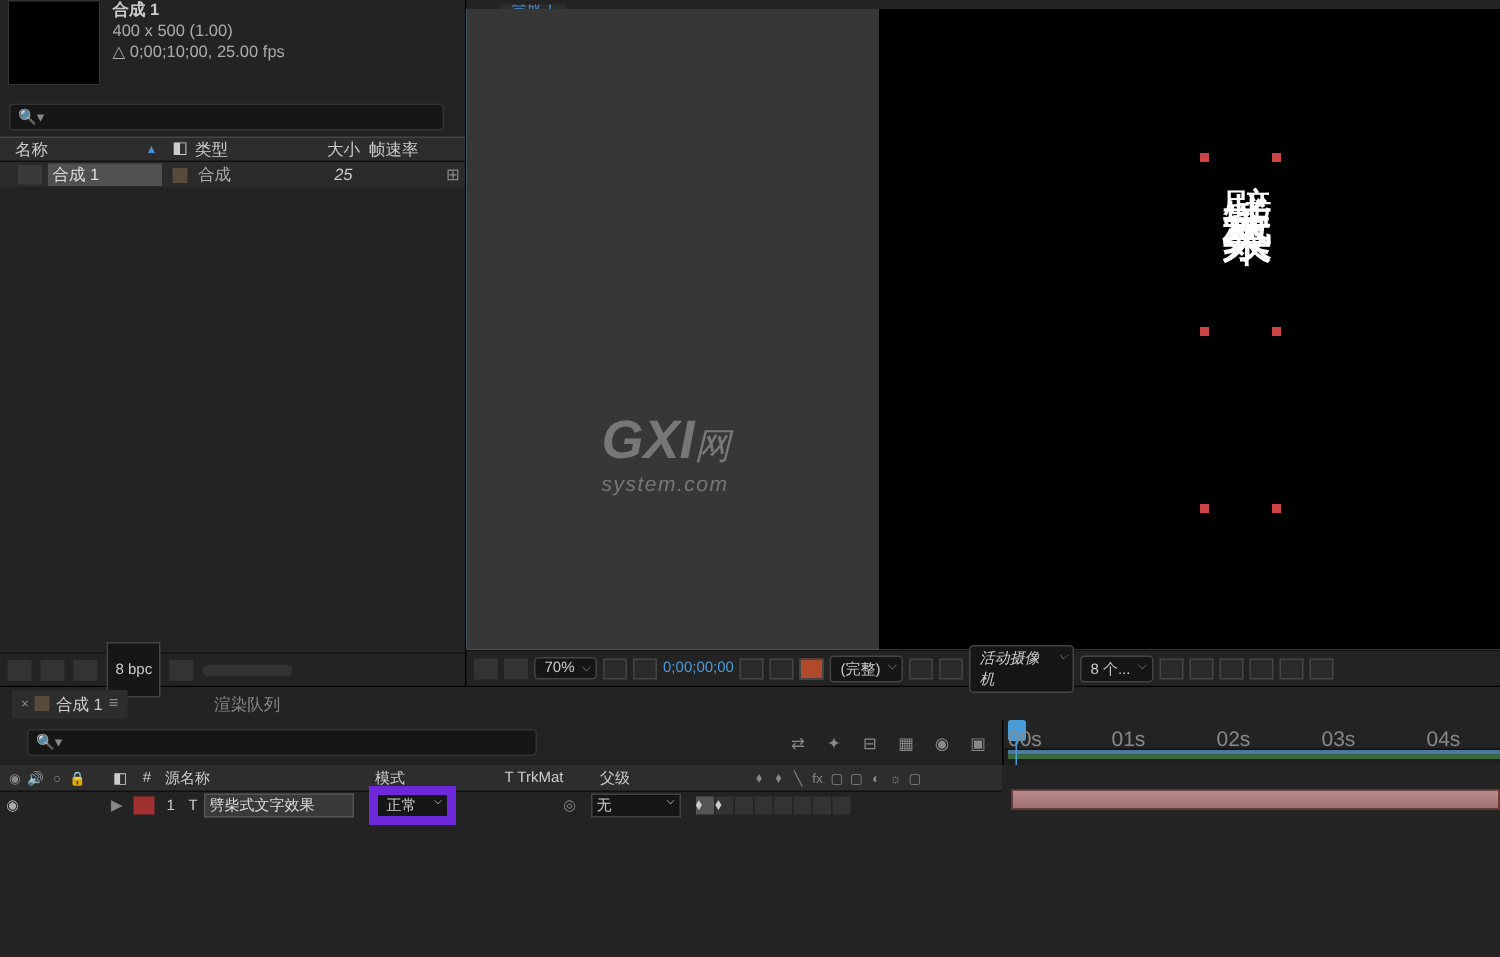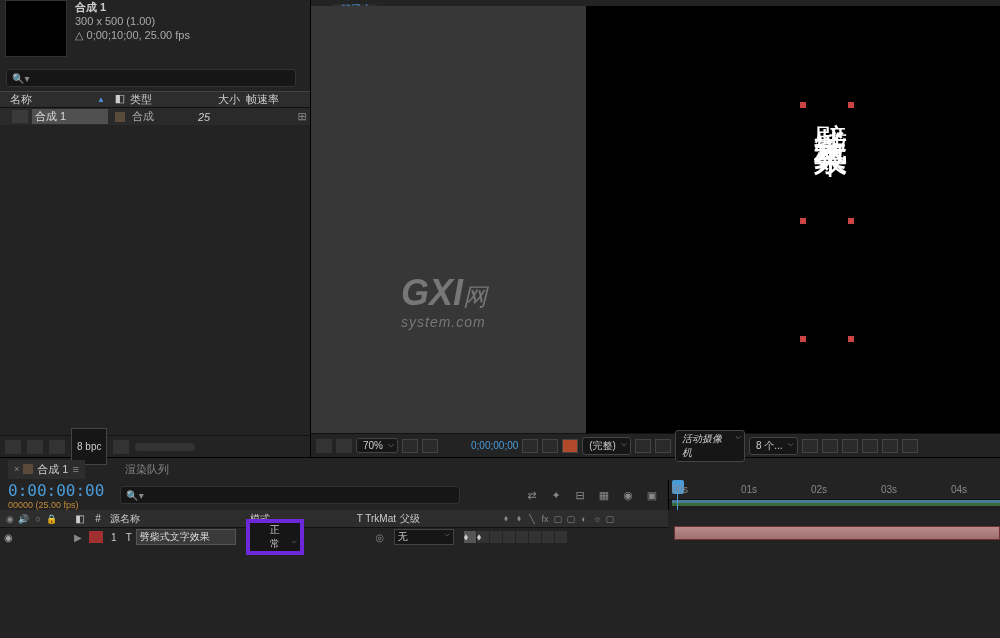--- a/index.html
+++ b/index.html
@@ -27,21 +27,21 @@
     .col-size { width: 40px; text-align: right; }
     .col-fps { width: 45px; text-align: center; }
     .col-end { width: 20px; }
     
     .project-item { display: flex; height: 17px; align-items: center; background: #303030; }
     .item-selected { background: #2a2a2a; }
     .item-icon { width: 16px; height: 13px; background: #3a3a3a; margin-left: 12px; margin-right: 4px; }
     .item-box { width: 76px; background: #505050; padding: 0 3px; color: #ddd; }
     .item-label-sq { width: 10px; height: 10px; background: #5a4a3a; margin: 0 7px; }
     .item-type { width: 66px; color: #aaa; }
-    .item-size { width: 40px; text-align: left; color: #ccc; padding-right: 3px; font-style: italic; }
+    .item-size { width: 40px; text-align: right; color: #ccc; padding-right: 3px; font-style: italic; }
     .item-end { margin-left: auto; width: 16px; text-align: center; color: #888; }
     
     .project-content { flex: 1; background: #232323; }
     
     .project-footer { height: 22px; background: #232323; border-top: 1px solid #111; display: flex; align-items: center; padding: 0 5px; gap: 6px; }
     .footer-icon { width: 16px; height: 14px; background: #333; }
     .bpc-box { background: #161616; padding: 12px 5px; border: 1px solid #444; font-size: 10px; }
     .footer-slider { width: 60px; height: 8px; background: #333; border-radius: 4px; }
     
     
@@ -56,88 +56,88 @@
     .watermark-sub { font-size: 14px; letter-spacing: 1px; }
     
     .comp-canvas { flex: 1; background: #000; position: relative; }
     .vertical-text { position: absolute; left: 221px; top: 90px; writing-mode: vertical-rl; font-size: 34px; color: #fff; font-family: "SimSun", serif; letter-spacing: 4px; }
     .selection-handle { position: absolute; width: 6px; height: 6px; background: #c44; }
     
     .viewer-footer { height: 24px; background: #232323; border-top: 1px solid #111; display: flex; align-items: center; padding: 0 5px; gap: 4px; font-size: 10px; }
     .vf-icon { width: 16px; height: 14px; background: #333; }
     .vf-dropdown { background: #161616; border: 1px solid #444; padding: 1px 14px 1px 6px; border-radius: 3px; position: relative; }
     .vf-dropdown::after { content: "⌵"; position: absolute; right: 3px; top: 1px; font-size: 8px; color: #888; }
-    .vf-timecode { color: #4a9cd9; margin-left: 29px; }
+    .vf-timecode { color: #4a9cd9; }
     .vf-btn { width: 16px; height: 14px; background: #2a2a2a; border: 1px solid #444; }
     
     
     .timeline-section { height: 181px; background: #232323; border-top: 1px solid #000; }
     .tl-tabs { height: 22px; display: flex; align-items: center; padding-left: 8px; gap: 10px; }
     .tl-tab { display: flex; align-items: center; gap: 4px; font-size: 11px; }
     .tl-tab.active { background: #2d2d2d; padding: 2px 6px; }
     .tl-close { color: #888; font-size: 9px; }
     .tab-sq { width: 10px; height: 10px; background: #5a4a3a; }
-    .tl-tab-inactive { color: #888; margin-left: 30px; }
+    .tl-tab-inactive { color: #888; margin-left: 48px; }
     
     .tl-header-row { height: 30px; display: flex; }
     .tl-left { width: 668px; display: flex; align-items: center; padding: 0 8px; gap: 6px; }
     .timecode { color: #4a9cd9; font-size: 16px; font-family: monospace; }
     .timecode-sub { font-size: 9px; color: #c48a3a; display: block; }
     .tl-search { background: #161616; border: 1px solid #333; width: 340px; height: 18px; border-radius: 3px; display: flex; align-items: center; padding: 0 5px; margin-left: 10px; }
     .tl-tools { margin-left: auto; display: flex; gap: 8px; }
     .tl-tool-icon { width: 16px; height: 16px; color: #888; display: flex; align-items: center; justify-content: center; }
     
     .tl-right { flex: 1; border-left: 1px solid #000; position: relative; background: #1e1e1e; }
     .ruler { height: 20px; background: #232323; border-bottom: 1px solid #111; display: flex; position: relative; }
     .playhead { position: absolute; left: 3px; top: 0; width: 12px; height: 14px; background: #4a9cd9; border-radius: 2px; }
-    .ruler-tick { position: absolute; font-size: 10px; color: #888; top: 4px; }
+    .ruler-tick { position: absolute; font-size: 14px; color: #888; top: 4px; }
     .work-area { height: 6px; position: relative; }
     .wa-bar { position: absolute; left: 3px; right: 0; height: 3px; background: #4a7a9a; top: 0; }
     .wa-bar2 { position: absolute; left: 3px; right: 0; height: 3px; background: #3a6a3a; top: 3px; }
     
     .tl-columns { height: 18px; background: #2d2d2d; display: flex; align-items: center; font-size: 10px; color: #ccc; border-bottom: 1px solid #111; }
     .tlc-switches { width: 70px; display: flex; gap: 2px; padding-left: 4px; }
     .switch-ic { width: 12px; height: 12px; display: flex; align-items: center; justify-content: center; color: #888; font-size: 9px; }
     .tlc-label-col { width: 20px; text-align: center; }
     .tlc-num { width: 16px; text-align: center; }
     .tlc-source { width: 140px; padding-left: 4px; }
     .tlc-mode { width: 70px; padding-left: 4px; }
-    .tlc-trkmat { width: 80px; text-align: right; }
+    .tlc-trkmat { width: 80px; text-align: center; }
     .tlc-parent { width: 100px; padding-left: 4px; }
     .tlc-switches2 { flex: 1; display: flex; gap: 1px; padding-left: 4px; }
     
     .tl-layer-row { height: 18px; display: flex; align-items: center; font-size: 10px; }
     .layer-switches { width: 70px; display: flex; gap: 2px; padding-left: 4px; }
     .layer-eye { width: 12px; color: #aaa; }
     .layer-arrow { color: #888; margin: 0 4px; }
     .layer-labelcol { width: 14px; height: 12px; background: #a03030; margin: 0 3px; }
     .layer-num { width: 16px; text-align: center; color: #ccc; }
     .layer-T { width: 14px; text-align: center; color: #ccc; }
     .layer-name-box { width: 100px; background: #3a3a3a; border: 1px solid #555; padding: 0 3px; color: #ddd; }
-    .layer-mode-dd { width: 58px; background: #161616; border: 4px solid #6d28d9; padding: 0 20px; margin-left: 10px; position: relative; }
+    .layer-mode-dd { width: 58px; background: #161616; border: 6px solid #6d28d9; padding: 0 6px; margin-left: 10px; position: relative; }
     .layer-mode-dd::after { content: "⌵"; position: absolute; right: 3px; font-size: 7px; }
     .layer-trkmat-ic { width: 16px; text-align: center; color: #888; margin-left: 68px; }
     .layer-parent-dd { width: 60px; background: #161616; border: 1px solid #444; padding: 0 3px; margin-left: 6px; position: relative; }
     .layer-parent-dd::after { content: "⌵"; position: absolute; right: 3px; font-size: 7px; }
     .layer-switches2 { display: flex; gap: 1px; margin-left: 10px; }
     .sw2 { width: 12px; height: 12px; background: #333; }
     .layer-bar { position: absolute; left: 5px; right: 0; height: 14px; top: 46px; background: linear-gradient(#b88a8a, #a07070); border: 1px solid #703030; }
     .playhead-line { position: absolute; left: 8px; top: 14px; bottom: 0; width: 1px; background: #4a9cd9; }
   </style>
 </head>
 <body>
 
 <div class="top-section">
 
   <div class="project-panel">
     <div class="comp-header">
       <div class="comp-thumb"></div>
       <div class="comp-info">
         <div class="comp-name">合成 1</div>
-        <div>300 x 500 (1.00)</div>
+        <div>400 x 500 (1.00)</div>
         <div>△ 0;00;10;00, 25.00 fps</div>
       </div>
     </div>
 
     <div class="search-row">
       <div class="search-box">
         <span class="search-icon">🔍▾</span>
       </div>
     </div>
 
@@ -228,24 +228,20 @@
       <span class="tl-close">×</span>
       <span class="tab-sq"></span>
       <span>合成 1</span>
       <span style="color:#888;">≡</span>
     </div>
     <div class="tl-tab-inactive">渲染队列</div>
   </div>
 
   <div class="tl-header-row">
     <div class="tl-left">
-      <div>
-        <span class="timecode">0:00:00:00</span>
-        <span class="timecode-sub">00000 (25.00 fps)</span>
-      </div>
       <div class="tl-search">
         <span class="search-icon">🔍▾</span>
       </div>
       <div class="tl-tools">
         <div class="tl-tool-icon">⇄</div>
         <div class="tl-tool-icon">✦</div>
         <div class="tl-tool-icon">⊟</div>
         <div class="tl-tool-icon">▦</div>
         <div class="tl-tool-icon">◉</div>
         <div class="tl-tool-icon">▣</div>

